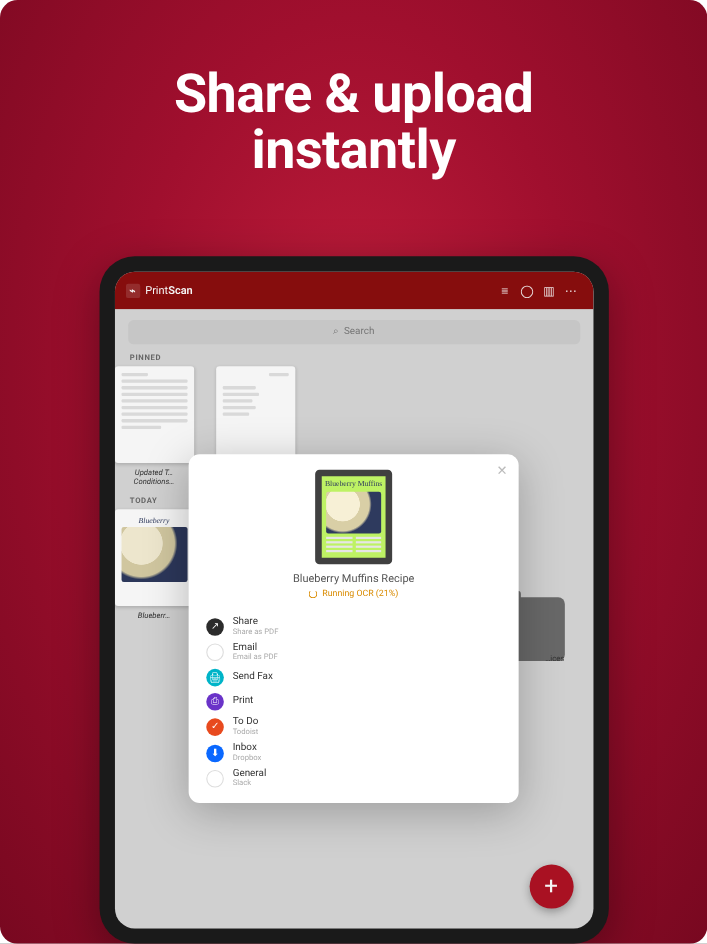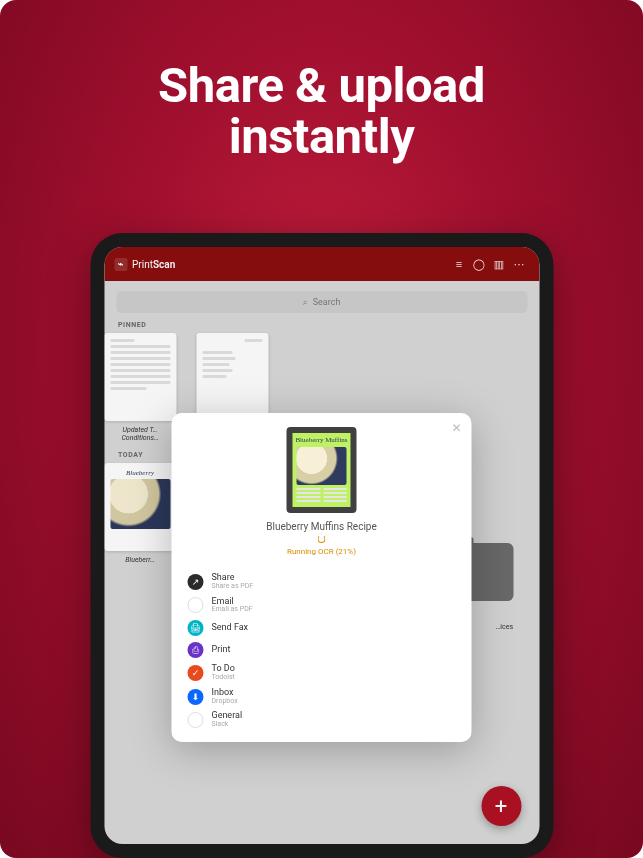--- a/index.html
+++ b/index.html
@@ -46,21 +46,21 @@
   .row { display: flex; gap: 20px; padding: 0 0; font-style: italic; }
   .doc { width: 72px; }
   .doc .thumb { width: 72px; height: 88px; background: #fff; border-radius: 3px; box-shadow: 0 1px 3px rgba(0,0,0,.15); padding: 6px; }
   .doc .thumb .line { height: 3px; background: #e2e2e2; margin-bottom: 3px; border-radius: 1px; }
   .doc .cap { font-size: 7px; color: #333; text-align: center; margin-top: 5px; line-height: 1.2; }
   .folder {
     width: 68px; height: 58px; background: #6d6d6d; border-radius: 6px;
     position: absolute; right: 26px; top: 296px;
   }
   .folder::before { content:""; position:absolute; top:-6px; left:6px; width:22px; height:8px; background:#6d6d6d; border-radius:3px 3px 0 0; }
-  .folder-cap { position:absolute; right:26px; top:376px; font-size:7px; color:#333; width:68px; text-align:right; }
+  .folder-cap { position:absolute; right:26px; top:348px; font-size:7px; color:#333; width:68px; text-align:right; }
   .fab {
     position: absolute; right: 18px; bottom: 18px;
     width: 40px; height: 40px; border-radius: 50%; background: #b01224;
     color:#fff; display:flex; align-items:center; justify-content:center;
     font-size: 22px; box-shadow: 0 3px 8px rgba(0,0,0,.3);
   }
   
   .scrim { position:absolute; inset:0; background: rgba(0,0,0,.04); }
   .sheet {
     position: absolute; left: 50%; transform: translateX(-50%);
@@ -71,21 +71,21 @@
   .sheet .preview {
     width: 70px; height: 86px; margin: 2px auto 8px; border:6px solid #404040; border-radius:4px;
     background:#bef264; position:relative; overflow:hidden;
   }
   .sheet .preview .titlebar { height:14px; display:flex; align-items:center; justify-content:center; font-family: cursive; font-size:7px; color:#2e3a5e; }
   .sheet .preview .photo { height:38px; margin:0 4px; border-radius:2px; background: radial-gradient(circle at 30% 30%, #f7f0d6 0 35%, #d9cfa6 36% 55%, #2e3a5e 60% 100%); }
   .sheet .preview .textcols { display:flex; gap:3px; padding:3px 4px; }
   .sheet .preview .col { flex:1; }
   .sheet .preview .ln { height:2px; background:#e6e6e6; margin-bottom:2px; }
   .sheet .doc-title { text-align:center; font-size:10px; color:#555; }
-  .sheet .doc-status { text-align:center; font-size:8px; color:#d98b00; margin-top:3px; display:flex; align-items:center; justify-content:center; gap:4px;flex-direction:column; }
+  .sheet .doc-status { text-align:center; font-size:8px; color:#d98b00; margin-top:3px; display:flex; align-items:center; justify-content:center; gap:4px; }
   .sheet .doc-status .spinner { width:8px; height:8px; border:1.5px solid #d98b00; border-top-color: transparent; border-radius:50%; }
   .share-list { margin-top: 14px; }
   .share-item { display:flex; align-items:center; gap:8px; padding: 3px 16px; }
   .share-item .ic {
     width:16px; height:16px; border-radius:50%; flex:0 0 16px;
     display:flex; align-items:center; justify-content:center; color:#fff; font-size:9px;
   }
   .share-item .labels .t  { font-size:9px;  color:#333; line-height:1.1; }
   .share-item .labels .s  { font-size:7px; color:#aaa; line-height:1.1; }
   .new-workflow { text-align:center; font-size:10px; color:#c0122c; font-weight:600; margin-top:12px; letter-spacing:.3px; }

